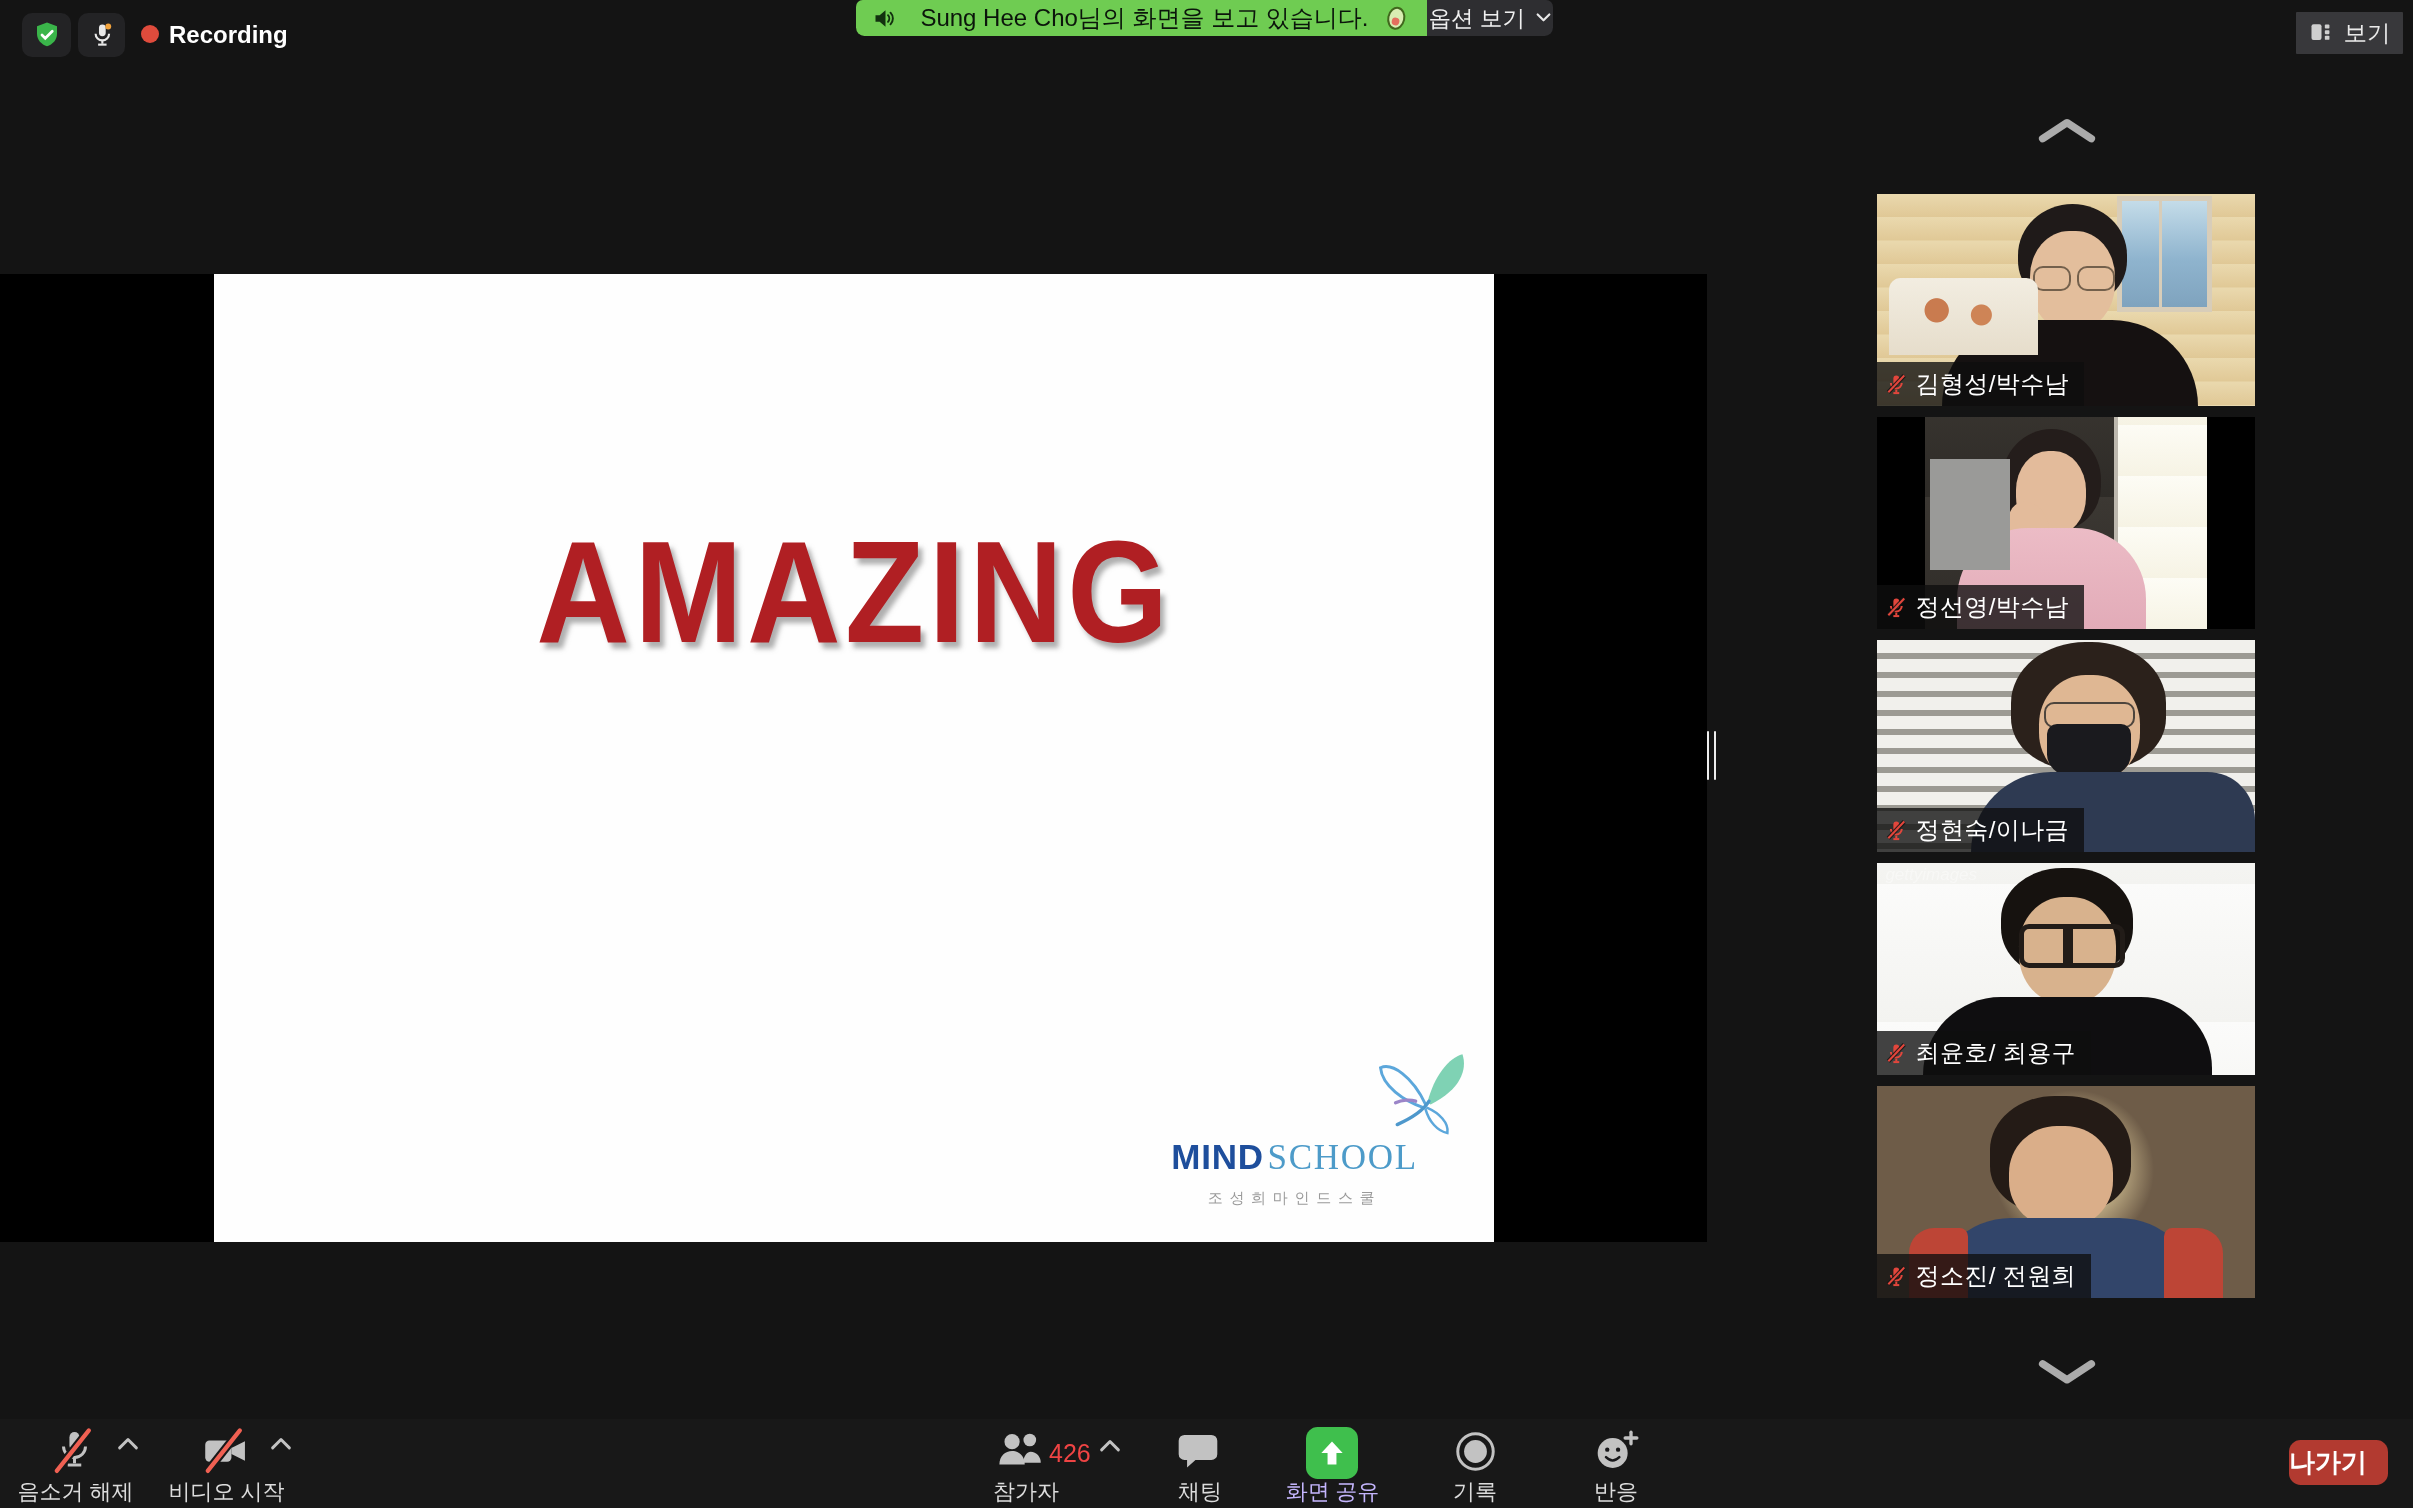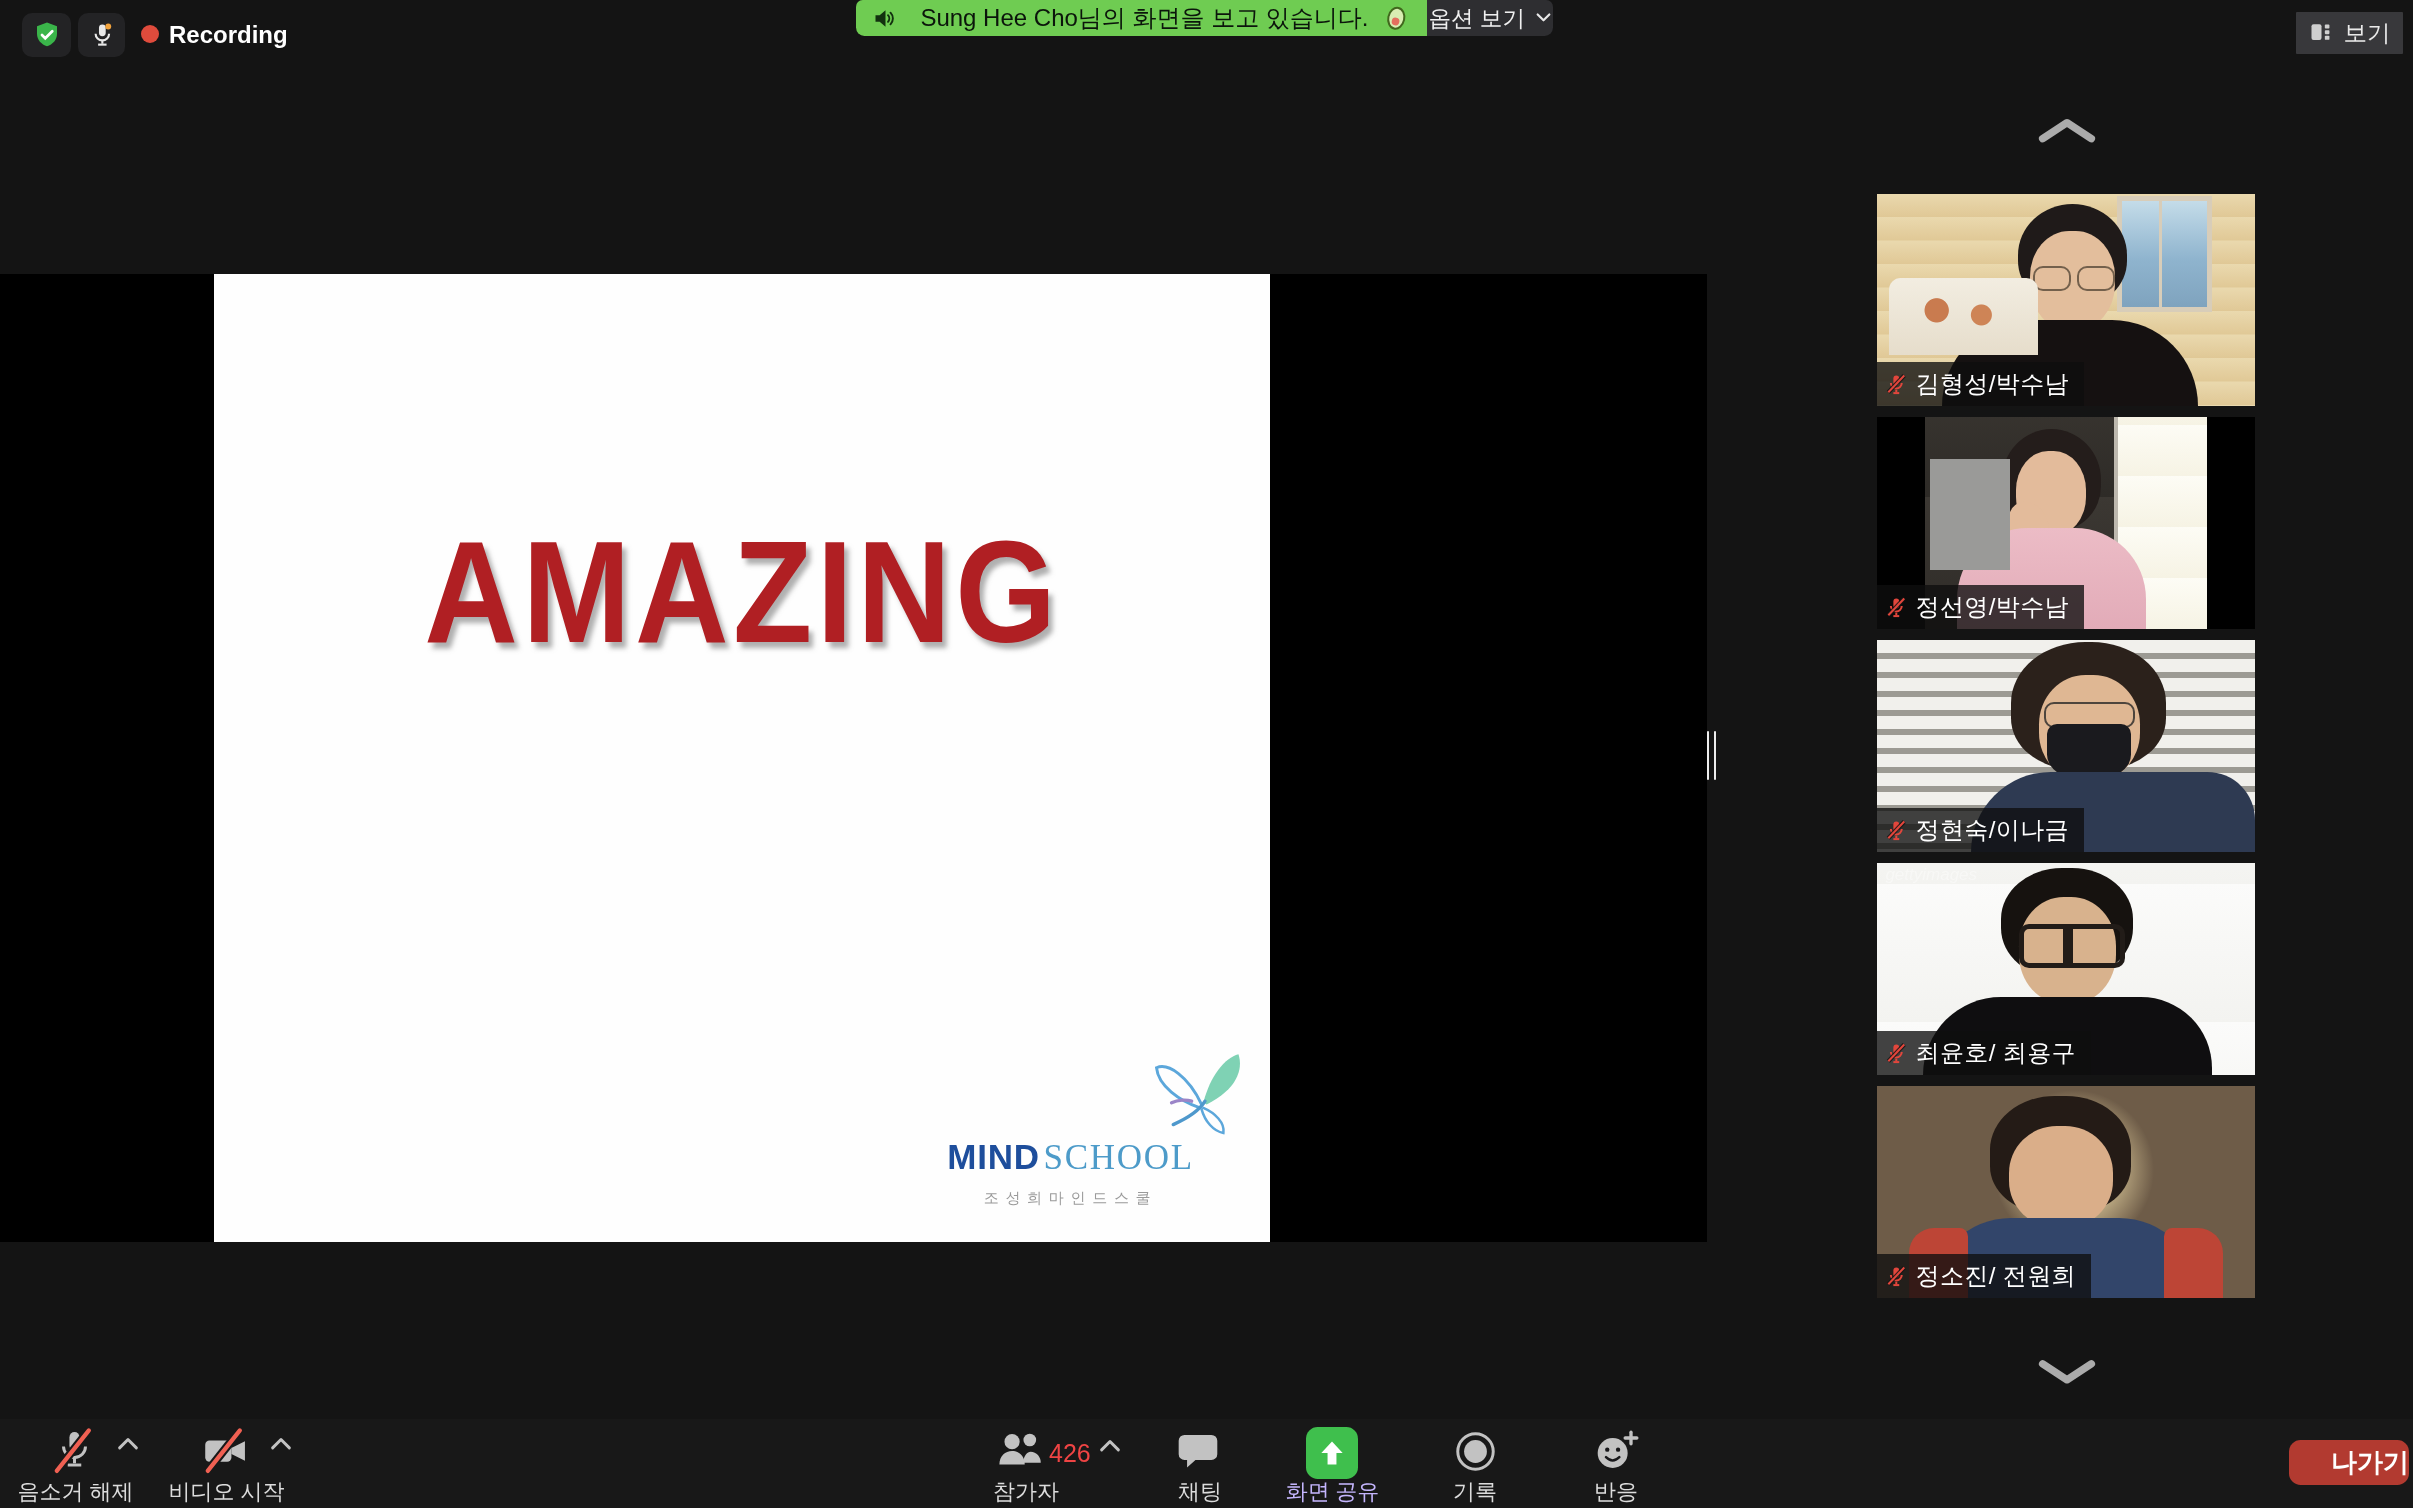--- a/index.html
+++ b/index.html
@@ -20,21 +20,21 @@
   #banner-text { font-size:24px; color:#0B150B;margin-left:9px; }
   #banner-options { display:flex; align-items:center; gap:10px; padding:0 1px; background:#2E2E31; }
   #banner-options span { font-size:22.6px; color:#F0F0F0; }
 
   #view-btn { position:absolute; left:2296px; top:11.7px; width:107px; height:42px; background:#38383B; border-radius:1px;
               display:flex; align-items:center; justify-content:center; gap:10px; }
   #view-btn span { font-size:23.5px; color:#E9E9E9; }
 
   
   #shared-region { position:absolute; left:0; top:274px; width:1707px; height:968px; background:#000; }
-  #slide { position:absolute; left:214px; top:0; width:1056px; height:968px; background:#FEFEFE; overflow:hidden; }
+  #slide { position:absolute; left:214px; top:0; width:1280px; height:968px; background:#FEFEFE; overflow:hidden; }
   .slide-title { position:absolute; left:0; width:100%; text-align:center; font-weight:700; }
   .slide-title span { display:inline-block; transform:scaleX(.9); }
   #slide-title1 { top:236px; font-size:144px; letter-spacing:5px; color:#B01F23; text-shadow:5px 5.9px 5.9px rgba(110,110,110,.55); }
   #slide-title2 { top:401px; font-size:156px; letter-spacing:3.4px; color:#3D7CC5; text-shadow:5px 5.9px 5.9px rgba(110,110,110,.5); }
 
   #slide-logo { position:absolute; right:57px; bottom:34px; width:285px; height:134px; }
   #butterfly { position:absolute; right:-44px; top:-23.5px; }
   #logo-textrow { position:absolute; bottom:30px; width:100%; text-align:center; white-space:nowrap; }
   #logo-mind { font-size:35px; font-weight:800; color:#1E4E9C; letter-spacing:0.8px; }
   #logo-school { font-size:35px; font-family:"Liberation Serif","DejaVu Serif",serif; color:#4D9BC9; letter-spacing:1.7px; }
@@ -155,22 +155,22 @@
   .tag-name { font-size:24px; color:#FFF; font-weight:500; letter-spacing:0.4px; white-space:nowrap; }
 
   
   #toolbar { position:absolute; left:0; top:1419px; width:2413px; height:90px; background:#181818; }
   .tb-icon { position:absolute; }
   .tb-label { position:absolute; top:58px; font-size:22px; color:#DCDCDC; text-align:center; white-space:nowrap; }
   .tb-green { color:#c4b5fd;font-family:Liberation Serif, serif; }
   #share-square { position:absolute; left:1306px; top:7.5px; width:52px; height:52px; border-radius:11.7px; background:#3FBF4D;
                   display:flex; align-items:center; justify-content:center; }
   #count-426 { position:absolute; left:1049px; top:20px; font-size:25px; color:#ef4444; }
-  #leave-btn { position:absolute; left:2289px; top:21px; width:120px; height:45px; border-radius:11.7px; background:#B23A30;
-               display:flex; align-items:center; justify-content:flex-end; }
+  #leave-btn { position:absolute; left:2289px; top:21px; width:99px; height:45px; border-radius:11.7px; background:#B23A30;
+               display:flex; align-items:center; justify-content:flex-start; }
   #leave-btn span { font-size:26px; font-weight:700; color:#FFF; }
 </style>
 </head>
 <body>
 
 <div id="app">
 
   <div class="tb-btn" id="security-btn">
     <svg width="30" height="30" viewBox="0 0 24 24">
       <path d="M12 2l8 3v6c0 5-3.5 8.5-8 10-4.5-1.5-8-5-8-10V5z" fill="#3AB54A"></path>

